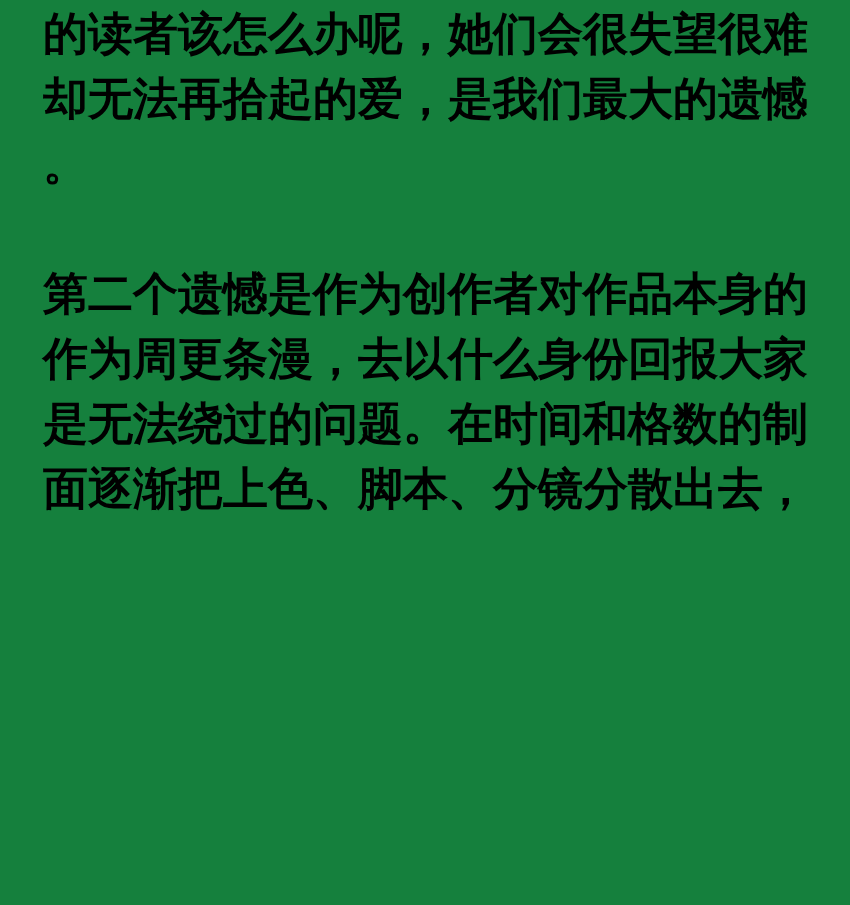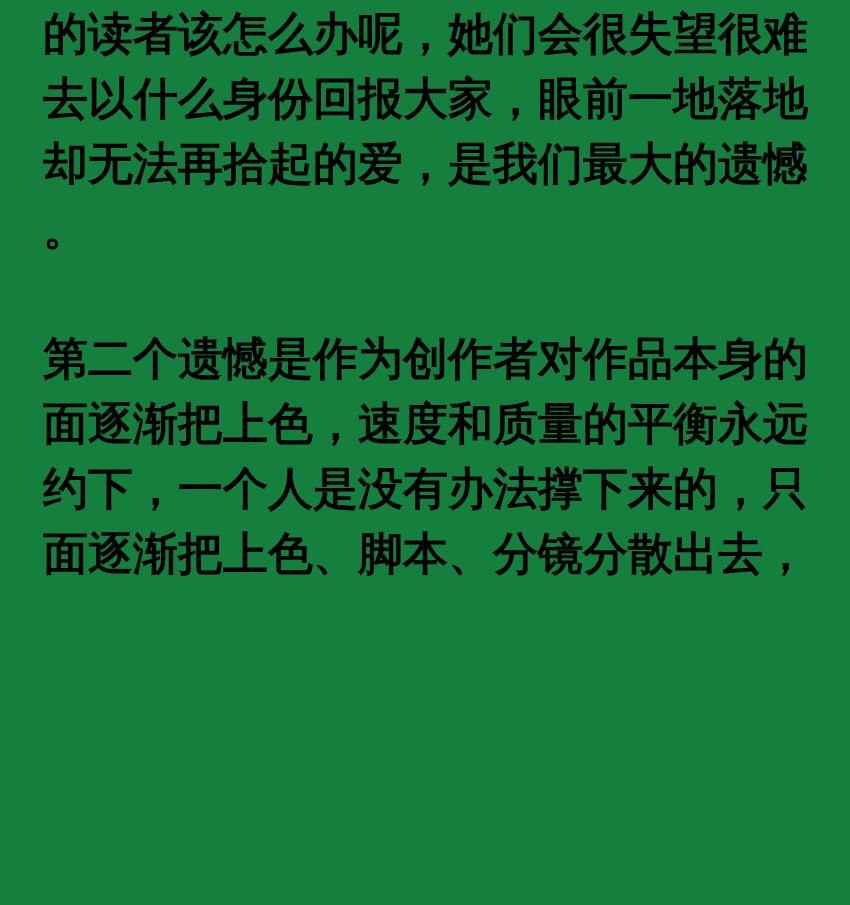--- a/index.html
+++ b/index.html
@@ -31,22 +31,21 @@
     min-height: 65px;
     white-space: nowrap;
   }
 </style>
 </head>
 <body>
 
 <div class="page">
   <div class="text-block">
     <div class="line">的读者该怎么办呢，她们会很失望很难</div>
-    <div class="line">去以什么身份回报大家，眼前一地落地</div>
     <div class="line">却无法再拾起的爱，是我们最大的遗憾</div>
     <div class="line">。</div>
     <div class="line"></div>
     <div class="line">第二个遗憾是作为创作者对作品本身的</div>
-    <div class="line">面逐渐把上色，速度和质量的平衡永远</div>
-    <div class="line">约下，一个人是没有办法撑下来的，只</div>
+    <div class="line">作为周更条漫，去以什么身份回报大家</div>
+    <div class="line">是无法绕过的问题。在时间和格数的制</div>
     <div class="line">面逐渐把上色、脚本、分镜分散出去，</div>
   </div>
 </div>
 
 </body></html>

